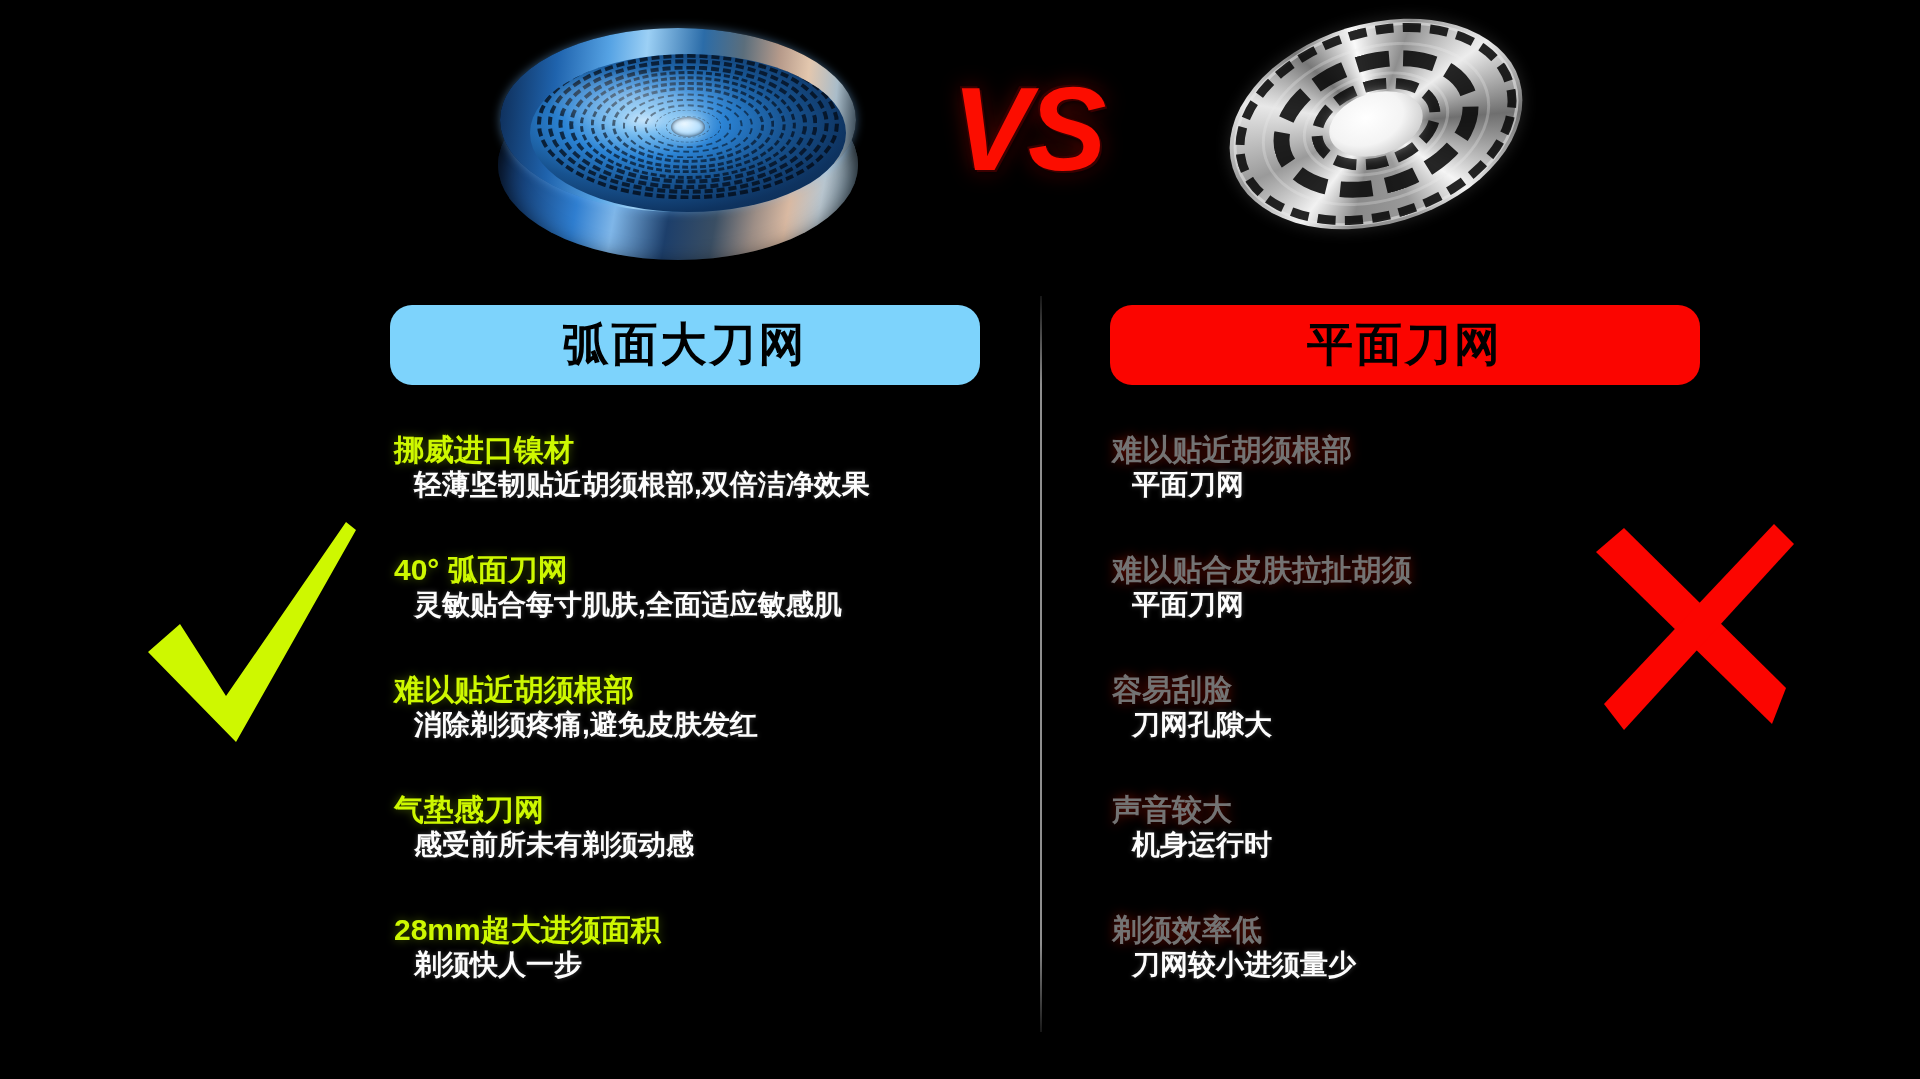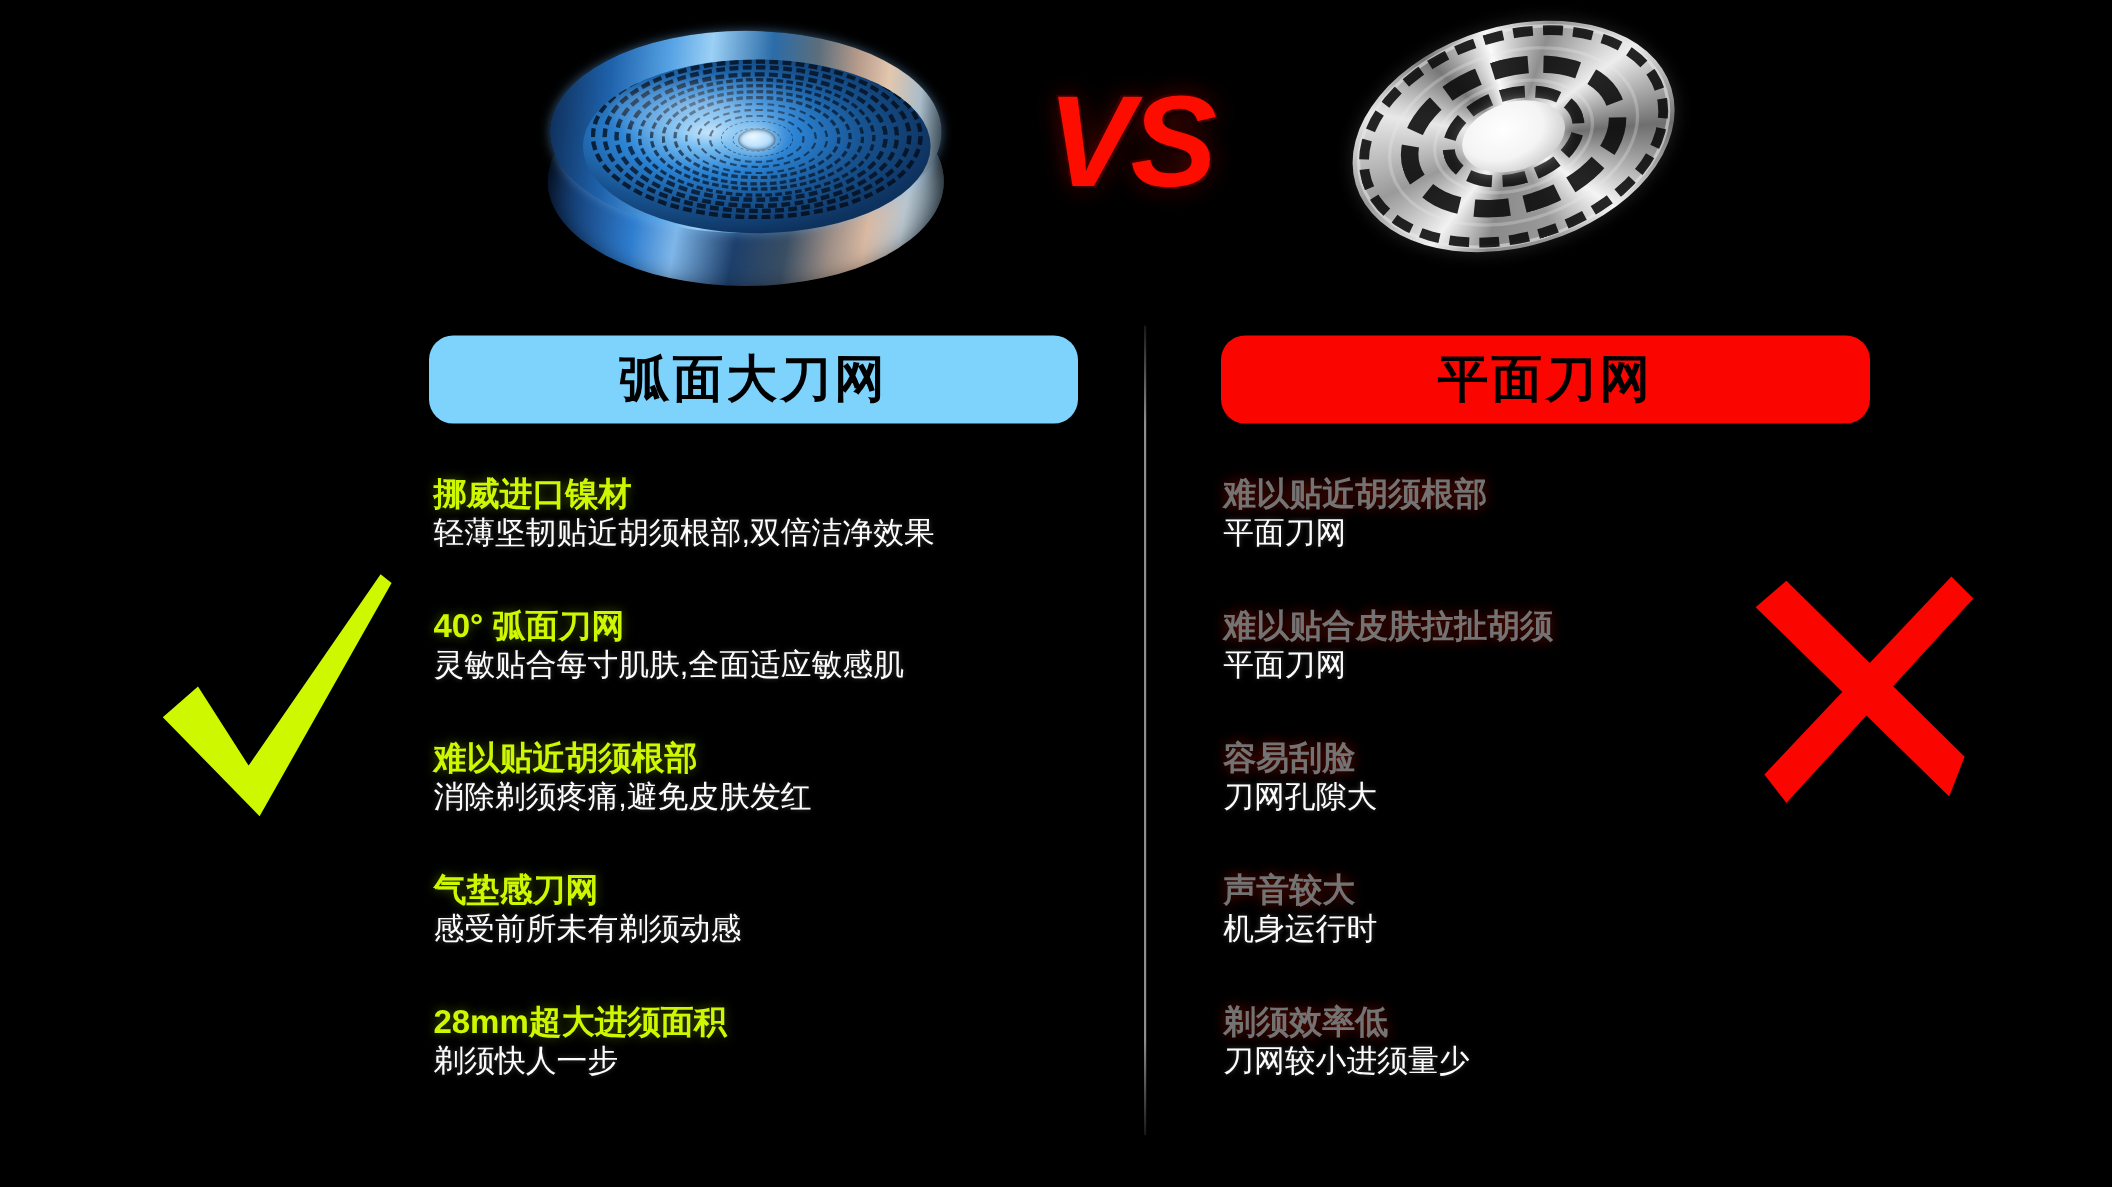--- a/index.html
+++ b/index.html
@@ -134,23 +134,24 @@
   .col { position:absolute; top:434px; width:620px; }
   #col-left  { left:394px; }
   #col-right { left:1112px; }
 
   .item { height:120px; }
   .item-title {
     font-size:30px; font-weight:bold; line-height:1.08;
     white-space:nowrap;
   }
   .item-sub {
-    font-size:28px; font-weight:normal; color:#fdfdfd;
+    font-size:28px; font-weight:bold; color:#fdfdfd;
     line-height:1.18; margin-top:2px; white-space:nowrap;
     text-shadow:0 0 5px rgba(255,255,255,0.25);
+    margin-left:20px;
   }
   #col-left .item-title {
     color:#cef800;
     text-shadow:0 0 10px rgba(190,248,0,0.35);
   }
   #col-right .item-title {
     color:#737373;
     text-shadow:0 0 12px rgba(255,30,0,0.4);
   }
 

